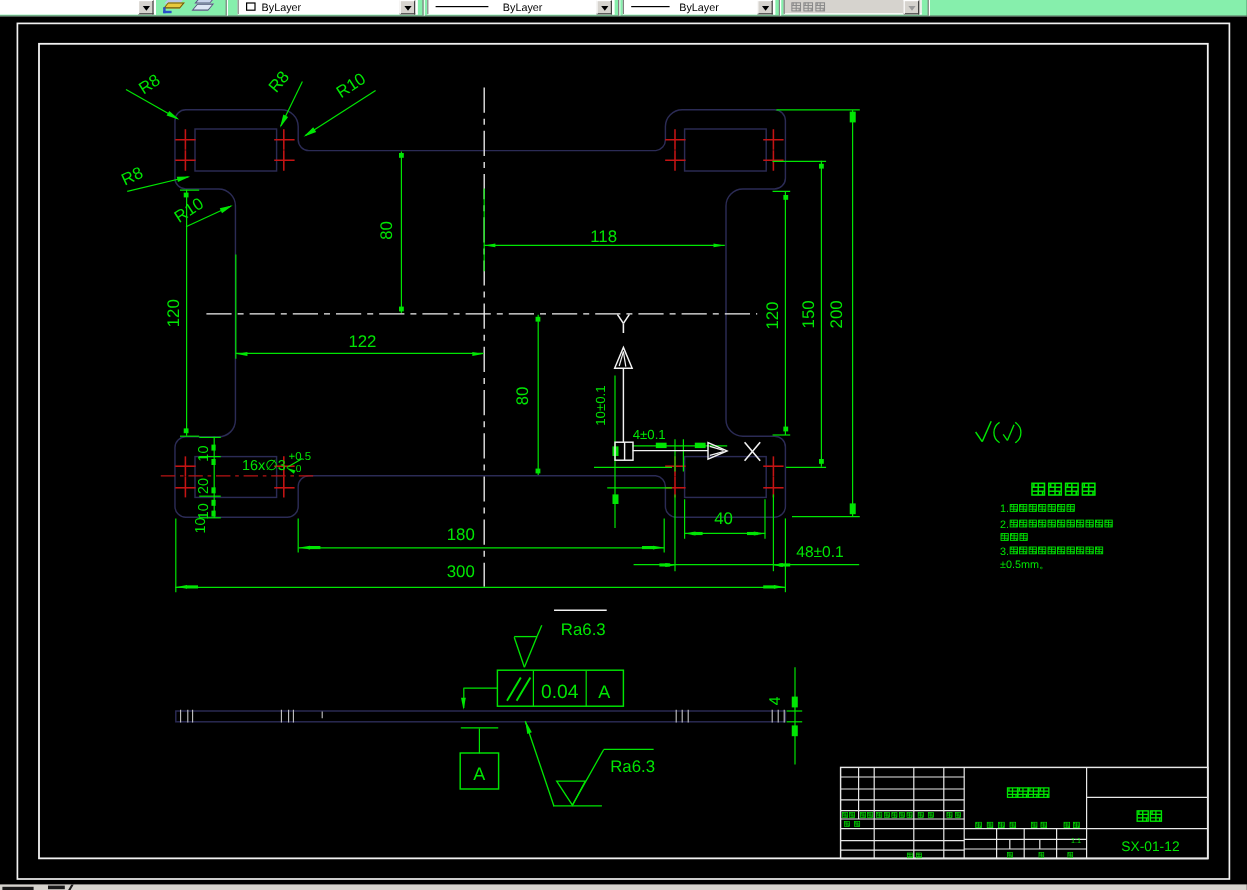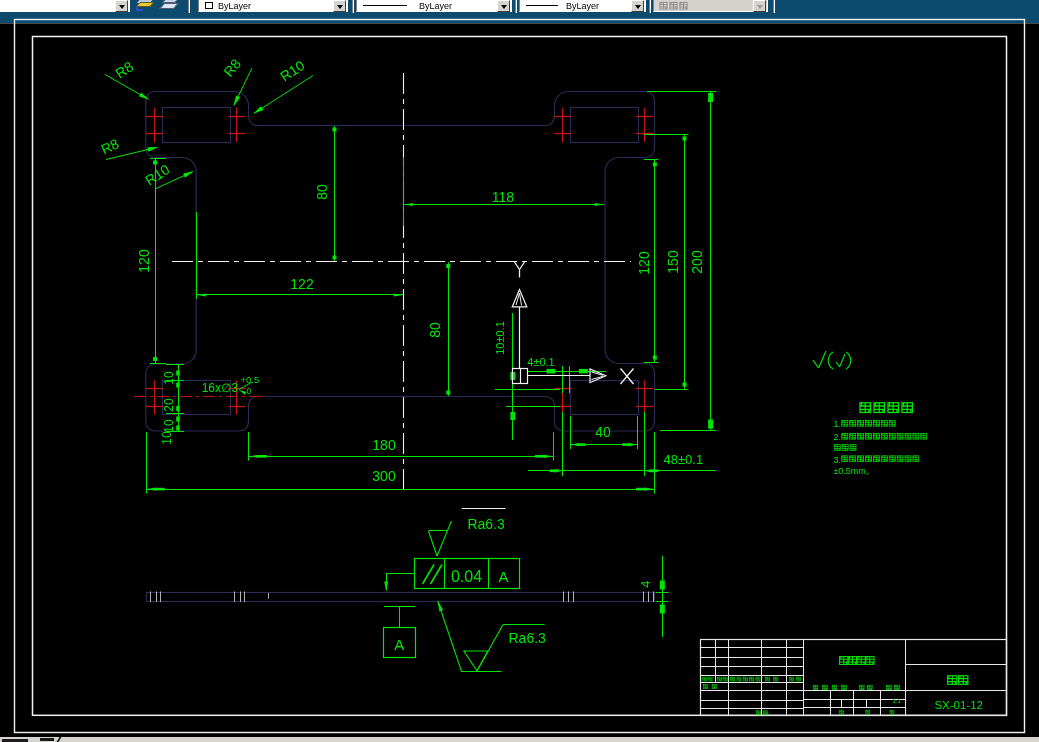--- a/index.html
+++ b/index.html
@@ -1,15 +1,15 @@
 <!DOCTYPE html>
 <html><head><meta charset="utf-8"><style>
 html,body{margin:0;padding:0;background:#000;width:1039px;height:742px;overflow:hidden}
 *{box-sizing:border-box}
-.tb{position:absolute;left:0;top:0;width:1039px;height:24px;background:#0c4a6e;border-bottom:1px solid #4a4a4a}
+.tb{position:absolute;left:0;top:0;width:1039px;height:14px;background:#86efac;border-bottom:1px solid #4a4a4a}
 .combo{position:absolute;top:-2px;height:14px;background:#fff;border:1px solid;border-color:#808080 #fff #fff #808080;font:9px "Liberation Sans",sans-serif;color:#000}
 .cbtn{position:absolute;right:1px;top:1px;width:13px;height:12px;background:#d6d3ce;border:1px solid;border-color:#fff #404040 #404040 #fff}
 .arr{position:absolute;left:3px;top:4px;width:0;height:0;border:3.5px solid transparent;border-top:4px solid #000;border-bottom:none}
 .sep{position:absolute;top:0;width:2px;height:13px;border-left:1px solid #808080;border-right:1px solid #fff}
 .sb{position:absolute;left:0;top:737px;width:1039px;height:5px;background:#d6d3ce}
 </style></head><body>
 <div class="tb">
 <div class="combo" style="left:-60px;width:190px">
       <div class="cbtn">
         <div class="arr"></div>

